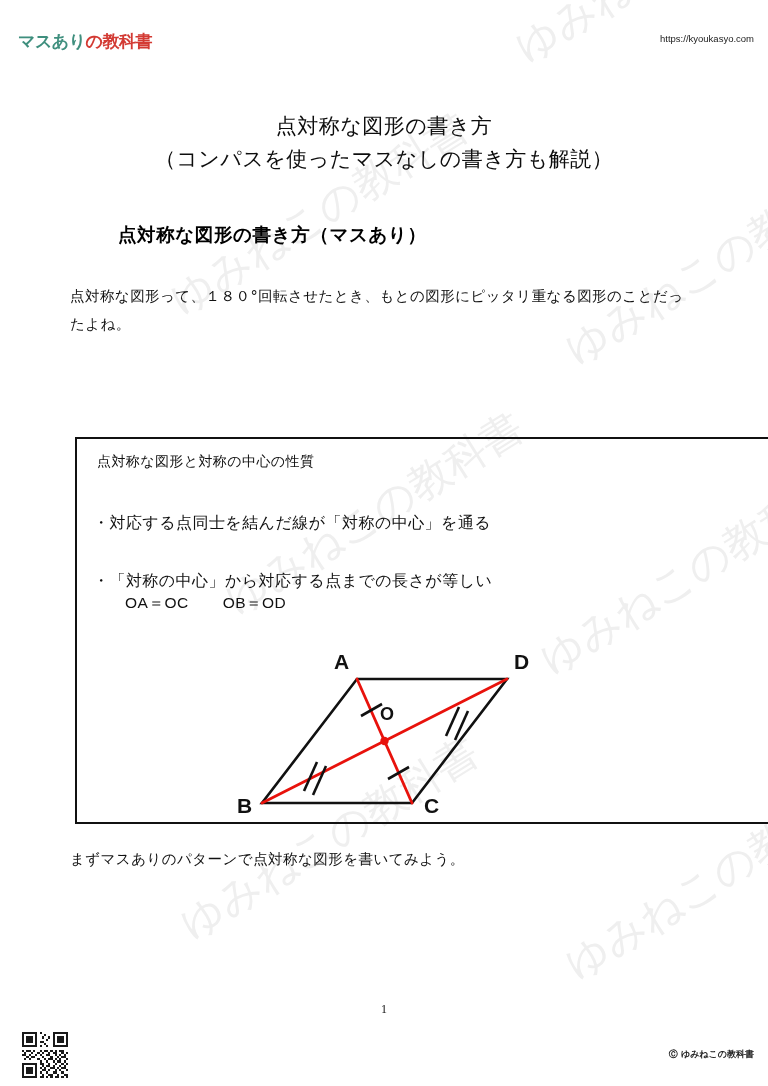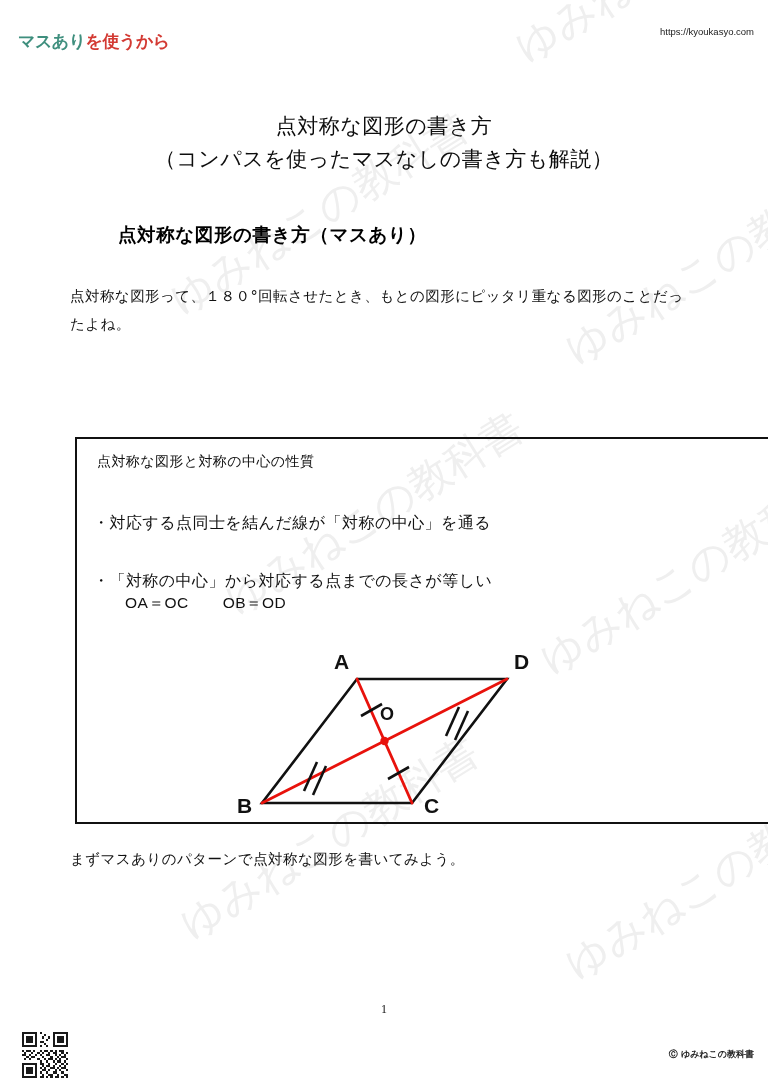--- a/index.html
+++ b/index.html
@@ -42,21 +42,21 @@
     font-family: "DejaVu Sans", sans-serif;
     font-size: 17px;
     font-weight: 700;
     color: #3f8f7e;
     letter-spacing: -0.5px;
     z-index: 3;
   }
   .logo .accent { color: #d33a33; }
   .site-url {
     position: absolute;
-    right: 14px; top: 26px;
+    right: 14px; top: 33px;
     font-family: "Liberation Sans", sans-serif;
     font-size: 9.5px;
     color: #1a1a1a;
     z-index: 3;
   }
 
   
   .doc-title {
     position: absolute;
     left: 0; right: 0; top: 110px;
@@ -190,21 +190,21 @@
   <div class="wm-layer">
     <div class="wm" style="left:505px; top:28px; font-size:42px; transform:rotate(-32deg);">ゆみねこの教科書</div>
     <div class="wm" style="left:160px; top:280px; font-size:42px; transform:rotate(-32deg);">ゆみねこの教科書</div>
     <div class="wm" style="left:555px; top:330px; font-size:42px; transform:rotate(-32deg);">ゆみねこの教科書</div>
     <div class="wm" style="left:215px; top:580px; font-size:42px; transform:rotate(-32deg);">ゆみねこの教科書</div>
     <div class="wm" style="left:530px; top:640px; font-size:42px; transform:rotate(-32deg);">ゆみねこの教科書</div>
     <div class="wm" style="left:170px; top:905px; font-size:42px; transform:rotate(-32deg);">ゆみねこの教科書</div>
     <div class="wm" style="left:555px; top:945px; font-size:42px; transform:rotate(-32deg);">ゆみねこの教科書</div>
   </div>
 
-  <div class="logo"><span>マスあり</span><span class="accent">を使うから</span></div>
+  <div class="logo"><span>マスあり</span><span class="accent">の教科書</span></div>
 
   <div class="site-url">https://kyoukasyo.com</div>
 
   <div class="doc-title">
     <div>点対称な図形の書き方</div>
     <div>（コンパスを使ったマスなしの書き方も解説）</div>
   </div>
 
   <div class="section-heading">点対称な図形の書き方（マスあり）</div>
 

